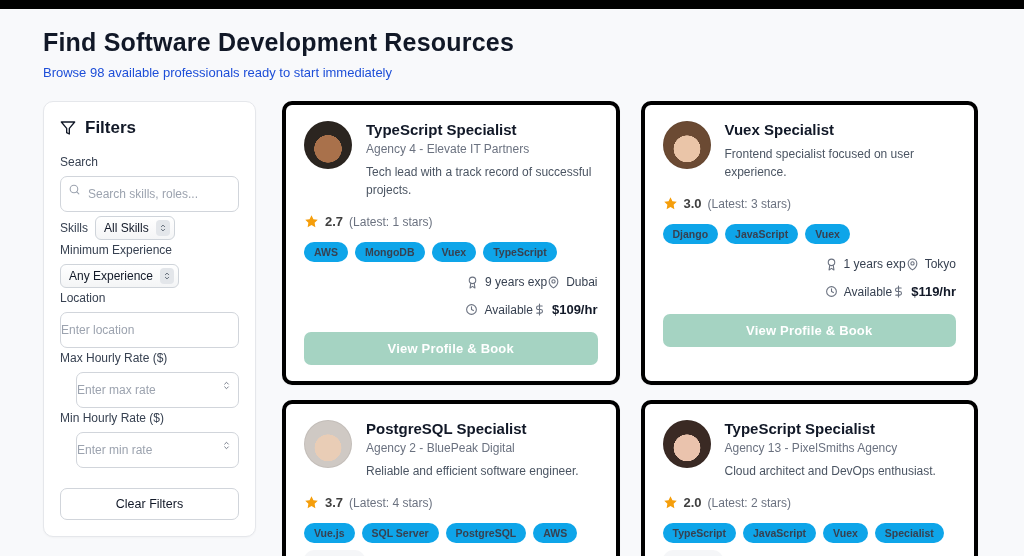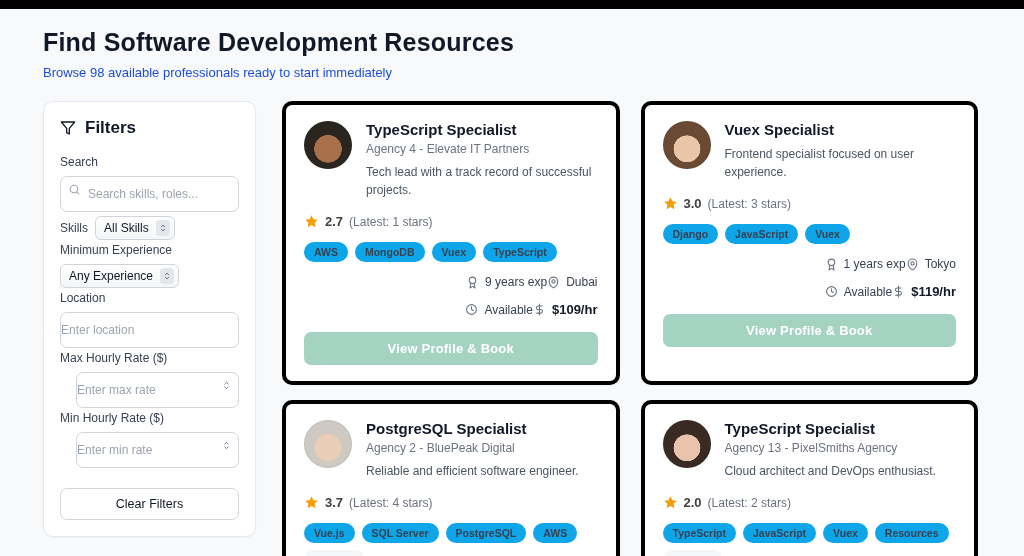--- a/index.html
+++ b/index.html
@@ -324,20 +324,20 @@
       <svg class="star-icon" viewBox="0 0 24 24">
               <polygon points="12 2 15.09 8.26 22 9.27 17 14.14 18.18 21.02 12 17.77 5.82 21.02 7 14.14 2 9.27 8.91 8.26 12 2"></polygon>
             </svg>
       <span class="rating-value">2.0</span>
       <span class="rating-latest">(Latest: 2 stars)</span>
     </div>
     <div class="tags-row">
             <span class="tag">TypeScript</span>
             <span class="tag">JavaScript</span>
             <span class="tag">Vuex</span>
-            <span class="tag">Resources</span>
+            <span class="tag">Specialist</span>
             <span class="tag tag-more">+2 more</span>
           </div>
 
   </article>
 </main>
   </div>
 </div>
 
 </body></html>

